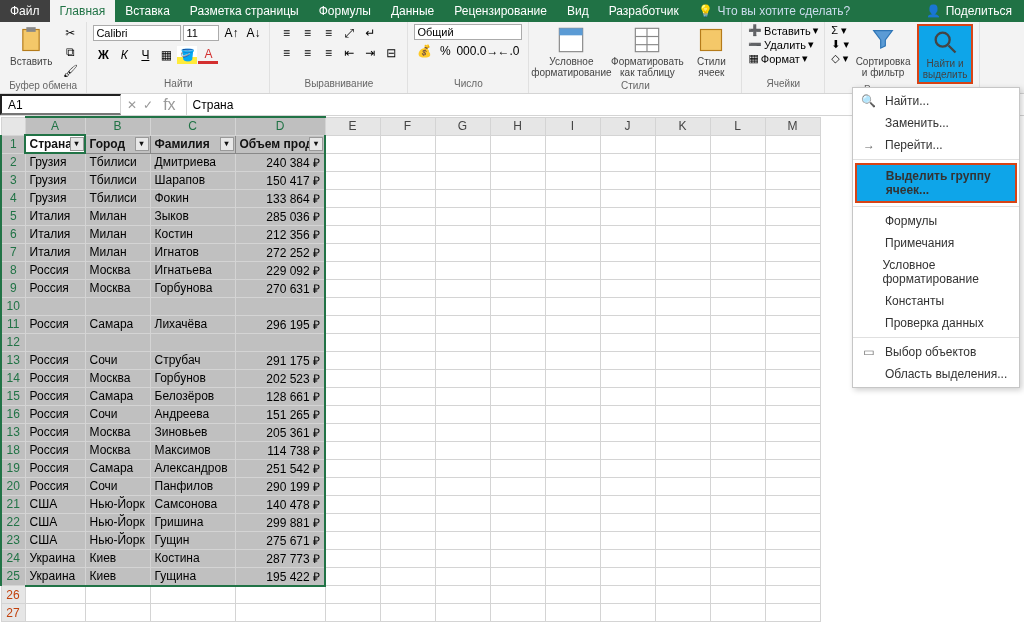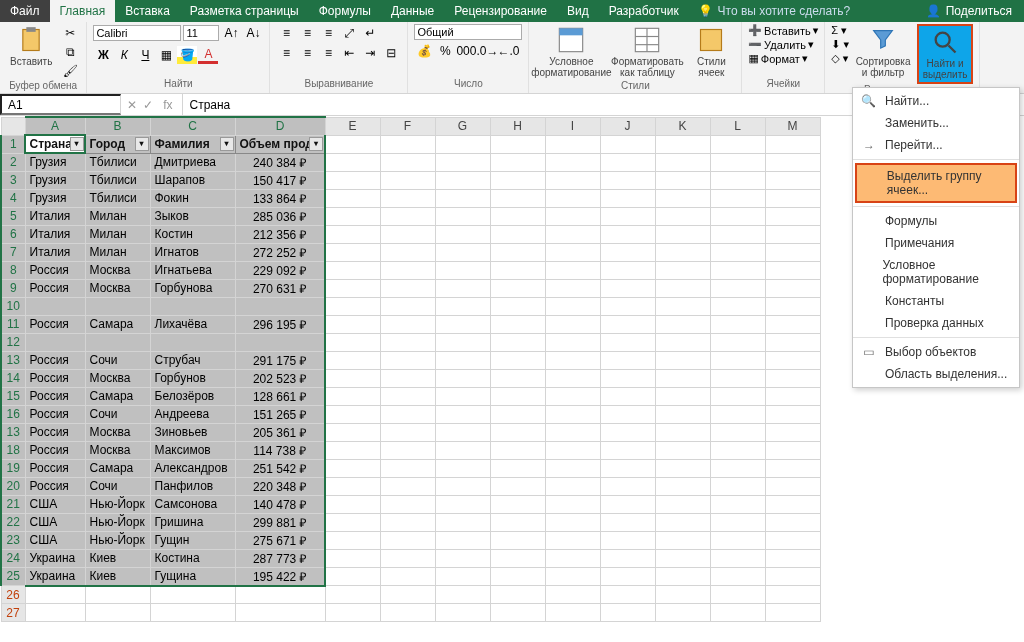--- a/index.html
+++ b/index.html
@@ -28,44 +28,44 @@
 .font-select.size { width: 36px; }
 .fmt-row { display: flex; gap: 1px; }
 .fmt-btn { width: 20px; height: 18px; display: flex; align-items: center; justify-content: center; font-size: 12px; }
 .col-stack { display: flex; flex-direction: column; gap: 1px; }
 .cells-row { display: flex; align-items: center; gap: 2px; font-size: 11px; }
 
 
 .fbar { height: 22px; border-bottom: 1px solid #d4d4d4; display: flex; align-items: stretch; background: #fff; }
 .namebox { width: 121px; border-right: 1px solid #d4d4d4; padding: 2px 6px; font-size: 12px; }
 .fbar-btns { display: flex; align-items: center; gap: 6px; padding: 0 6px; border-right: 1px solid #d4d4d4; color: #999; }
-.fx { font-size: 12px; padding: 0 4px; }
+.fx { font-size: 16px; padding: 0 4px; }
 .formula-input { flex: 1; padding: 2px 6px; font-size: 12px; border: none; outline: none; }
 
 
 .grid-wrap { position: relative; height: 524px; overflow: hidden; }
 .grid { border-collapse: collapse; table-layout: fixed; }
 .grid th, .grid td { border: 1px solid #d4d4d4; font-size: 12px; height: 18px; padding: 0 4px; white-space: nowrap; overflow: hidden; }
 .grid .colhdr { background: #e6e6e6; text-align: center; font-weight: normal; color: #444; height: 18px; }
 .grid .colhdr.sel { background: #bfbfbf; border-top: 2px solid #217346; color: #217346; }
 .grid .rowhdr { background: #e6e6e6; text-align: center; font-weight: normal; color: #c2410c; width: 24px; }
 .grid .rowhdr.sel { background: #bfbfbf; border-left: 2px solid #217346; color: #217346; }
 .selall { background: #e6e6e6; width: 24px; }
 .tbl-hdr { background: #a9a9a9; color: #111; font-weight: bold; position: relative; border: 1px solid #888 !important; }
 .filter-btn { position: absolute; right: 1px; top: 1px; width: 14px; height: 14px; background: #e8e8e8; border: 1px solid #999; font-size: 8px; display: flex; align-items: center; justify-content: center; }
 .sel-cell { background: #c0c0c0; }
 .sel-active { background: #fff !important; outline: 2px solid #217346; outline-offset: -1px; }
-.num { text-align: center; }
+.num { text-align: right; }
 .sel-border-right { border-right: 2px solid #217346 !important; }
 .sel-border-bottom { border-bottom: 2px solid #217346 !important; }
 
 
 .dropdown { position: absolute; top: 87px; right: 4px; width: 168px; background: #fff; border: 1px solid #c6c6c6; box-shadow: 2px 2px 6px rgba(0,0,0,0.2); z-index: 100; padding: 2px 0; }
 .dd-item { display: flex; align-items: center; gap: 8px; padding: 4px 8px; font-size: 12px; color: #333; cursor: pointer; }
-.dd-item.highlighted { border: 2px solid #d84315; background: #fdba74; margin: 0 2px; }
+.dd-item.highlighted { border: 2px solid #d84315; background: #0ea5e9; margin: 0 2px; font-weight: bold; }
 .dd-sep { height: 1px; background: #e0e0e0; margin: 3px 0; }
 .dd-icon { width: 16px; display: flex; justify-content: center; font-size: 12px; color: #666; }
 
 svg { display: block; }
 </style>
 </head>
 <body>
 
 <div class="titlebar">
   <div class="tab file">Файл</div>
@@ -556,21 +556,21 @@
           <td class=""></td>
           <td class=""></td>
           <td class=""></td>
           <td class=""></td>
         </tr>
         <tr>
           <th class="rowhdr sel">20</th>
           <td class="sel-cell">Россия</td>
           <td class="sel-cell">Сочи</td>
           <td class="sel-cell">Панфилов</td>
-          <td class="sel-cell num sel-border-right">220 348 ₽</td>
+          <td class="sel-cell num sel-border-right">290 199 ₽</td>
           <td class=""></td>
           <td class=""></td>
           <td class=""></td>
           <td class=""></td>
           <td class=""></td>
           <td class=""></td>
           <td class=""></td>
           <td class=""></td>
           <td class=""></td>
         </tr>

